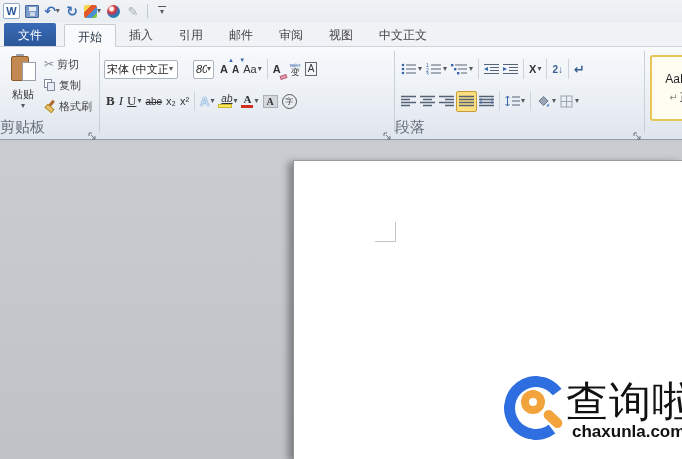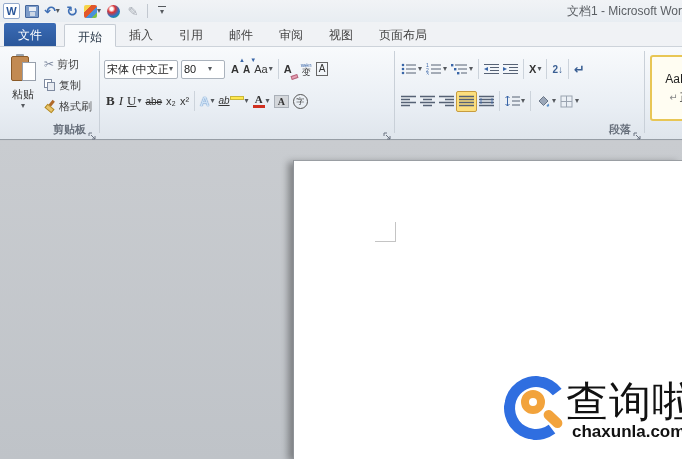--- a/index.html
+++ b/index.html
@@ -37,22 +37,22 @@
   .tab { font-size:12px; color:#444; padding:4px 13px; height:23px; }
   .tab.active { background:#f8fafc; border:1px solid #c6ccd4; border-bottom:1px solid #f8fafc;
     border-radius:2px 2px 0 0; color:#2b3a4a; margin-bottom:-1px; }
 
   
   .ribbon { position:absolute; left:0; top:47px; width:682px; height:93px;
     background:linear-gradient(#f8fafc,#e9eef4 65%,#dfe5ec); border-bottom:1px solid #96membri;
     border-bottom:1px solid #969da5; }
   .group { position:absolute; top:0; height:92px; }
   .group-sep { position:absolute; top:4px; width:1px; height:82px; background:#c9d0d8; }
-  .group-label { position:absolute; bottom:2px; left:0; right:14px; text-align:right;
-    font-size:11px; color:#68707c;font-weight:bold; }
+  .group-label { position:absolute; bottom:2px; left:0; right:14px; text-align:left;
+    font-size:15px; color:#68707c; }
   .launcher { position:absolute; right:3px; bottom:3px; width:9px; height:9px; }
   .row { position:absolute; left:4px; display:flex; align-items:center; }
   .row1 { top:10px; height:24px; }
   .row2 { top:42px; height:24px; }
   .sep { width:1px; height:20px; background:#ccd3db; margin:0 3px; }
   .rbtn { display:inline-flex; align-items:center; justify-content:center; height:21px;
     padding:0 2px; border-radius:2px; font-size:11px; color:#333; gap:1px; }
   .rbtn svg { display:block; }
 
   
@@ -75,37 +75,37 @@
   .copy-ic i:last-child { left:3px; top:3px; background:#e8ecf2; }
   .fp-ic { position:relative; width:12px; height:13px; }
   .fp-ic .handle { position:absolute; left:6px; top:0; width:3px; height:7px; background:#b06a2a; transform:rotate(40deg); }
   .fp-ic .head { position:absolute; left:1px; top:6px; width:9px; height:5px; background:#e8c36a; border:1px solid #b08a2a; transform:rotate(40deg); }
 
   
   .combo { display:flex; align-items:center; background:#fff; border:1px solid #abb3bd;
     height:19px; font-size:11px; color:#222; padding:0 2px; border-radius:2px; }
   .combo .val { overflow:hidden; white-space:nowrap; }
   .fname { width:74px; } .fname .val { width:62px; }
-  .fsize { width:44px; margin-left:3px; } .fsize .val { width:24px; }
+  .fsize { width:21px; margin-left:15px;font-style:italic; } .fsize .val { width:24px; }
   .a-up, .a-dn { position:relative; font-weight:bold; color:#333; }
   .a-up span.mark, .a-dn span.mark { position:absolute; top:-2px; right:-4px; font-size:6px; color:#3a66a8; }
   .caseAa { font-size:11px; color:#333; }
   .clear-ic { position:relative; font-weight:bold; }
   .clear-ic .eraser { position:absolute; right:-4px; bottom:1px; width:7px; height:4px;
     background:#e9a0b4; border:1px solid #b3687e; transform:rotate(-20deg); }
   .phon { display:flex; flex-direction:column; align-items:center; line-height:1; }
   .phon .t { font-size:6px; color:#3a66a8; } .phon .b { font-size:9px; color:#333; }
   .boxA { border:1px solid #666; padding:0 2px; font-size:10px; line-height:12px; color:#333; }
   .bold-b { font-family:"Liberation Serif",serif; font-weight:bold; font-size:13px; }
   .ital-i { font-family:"Liberation Serif",serif; font-style:italic; font-size:13px; }
   .und-u { font-family:"Liberation Serif",serif; font-size:13px; text-decoration:underline; }
   .strike { font-size:10px; text-decoration:line-through; }
   .subsup { font-size:11px; }
   .fx-a { font-size:13px; font-weight:bold; color:#cfe2f5; text-shadow:0 0 1px #5b8fc9, 0 0 1px #5b8fc9; }
-  .hl-ab { display:flex; flex-direction:row; align-items:flex-start; line-height:1;text-decoration:underline; }
+  .hl-ab { display:flex; flex-direction:column; align-items:flex-end; line-height:1;text-decoration:underline; }
   .hl-ab .txt { font-size:10px; font-style:italic; }
   .hl-ab .bar { width:14px; height:4px; background:#ffe84d; border:1px solid #c9b73a; }
   .fc-a { display:flex; flex-direction:column; align-items:center; line-height:1; }
   .fc-a .txt { font-size:11px; font-weight:bold; font-family:"Liberation Serif",serif; }
   .fc-a .bar { width:12px; height:3px; background:#d03020; }
   .shadeA { background:#d4d7db; border:1px solid #aab0b8; font-size:10px; padding:0 3px;
     font-family:"Liberation Serif",serif; font-weight:bold; }
   .circ { width:15px; height:15px; border:1px solid #555; border-radius:50%; font-size:8px;
     display:inline-flex; align-items:center; justify-content:center; color:#333; }
 
@@ -177,32 +177,31 @@
         </span>
       <span class="qat-btn">
           <span class="pen-ic">✎</span>
         </span>
       <span class="qat-sep"></span>
       <span class="qat-btn qat-more">
           <i></i>
           <span class="dd">▾</span>
         </span>
     </div>
-    <div class="win-title">文档1 - Microsoft Wor</div>
   </div>
 
   <div class="tabbar">
     <div class="tab-file">文件</div>
     <div class="tab active">开始</div>
     <div class="tab">插入</div>
     <div class="tab">引用</div>
     <div class="tab">邮件</div>
     <div class="tab">审阅</div>
     <div class="tab">视图</div>
-    <div class="tab">页面布局</div>
+    <div class="tab">中文正文</div>
   </div>
 
   <div class="ribbon">
 
     <div class="group" style="left:0; width:100px;">
       <div class="paste-big">
         <span class="clip-ic">
             <span class="clip"></span>
             <span class="board"></span>
             <span class="sheet"></span>

